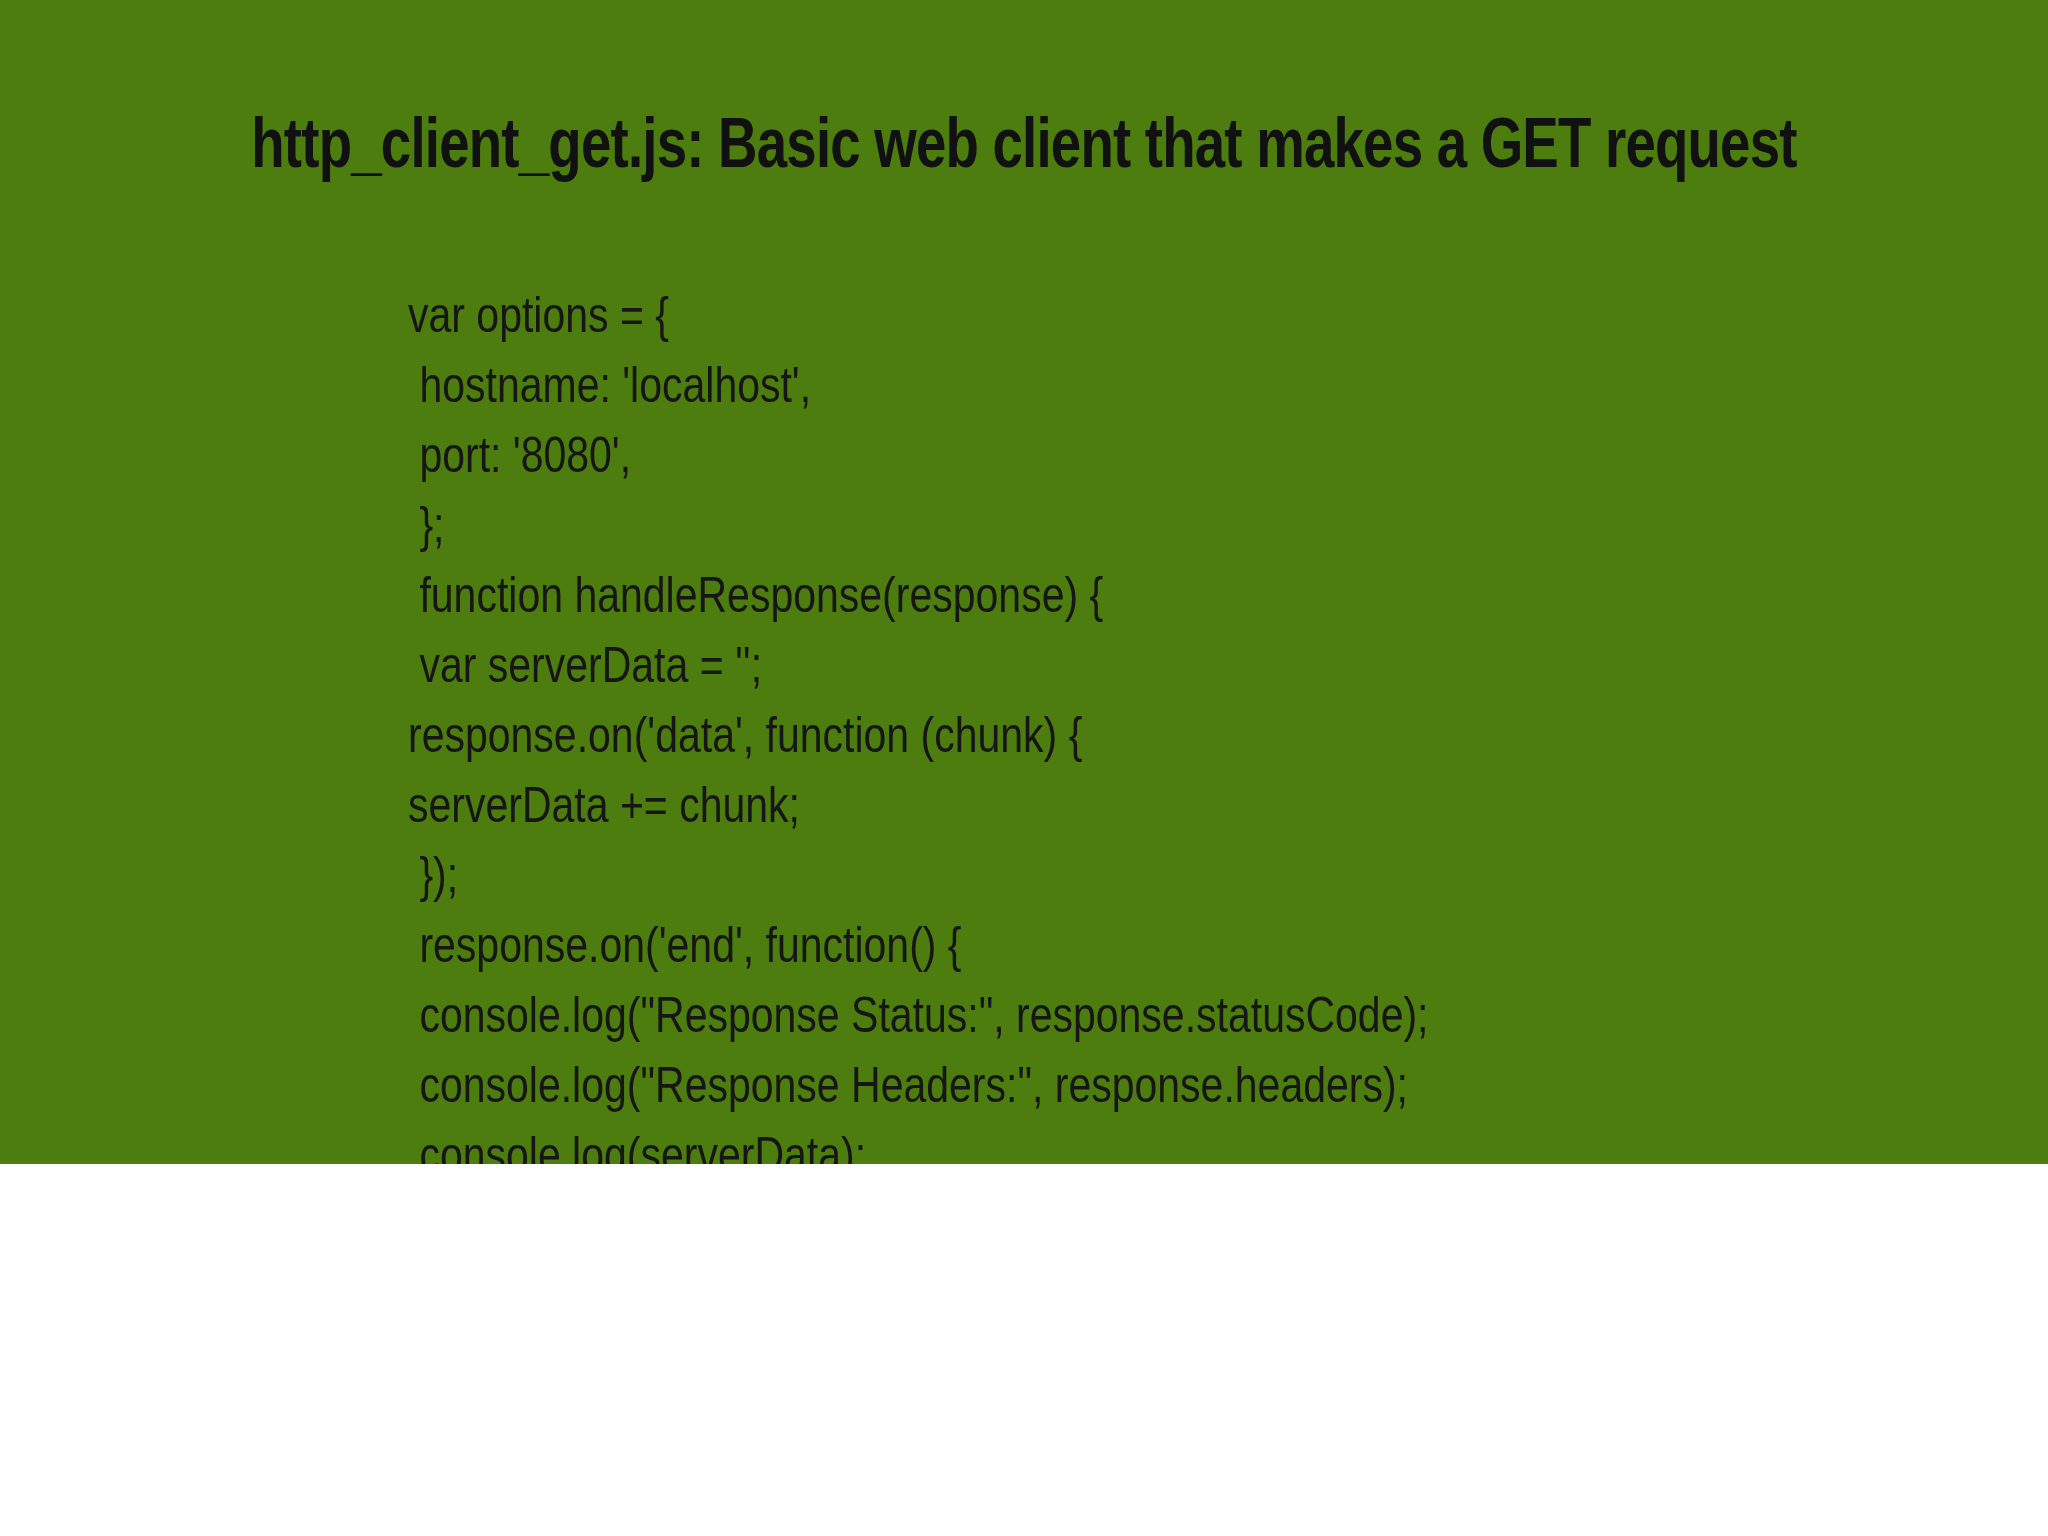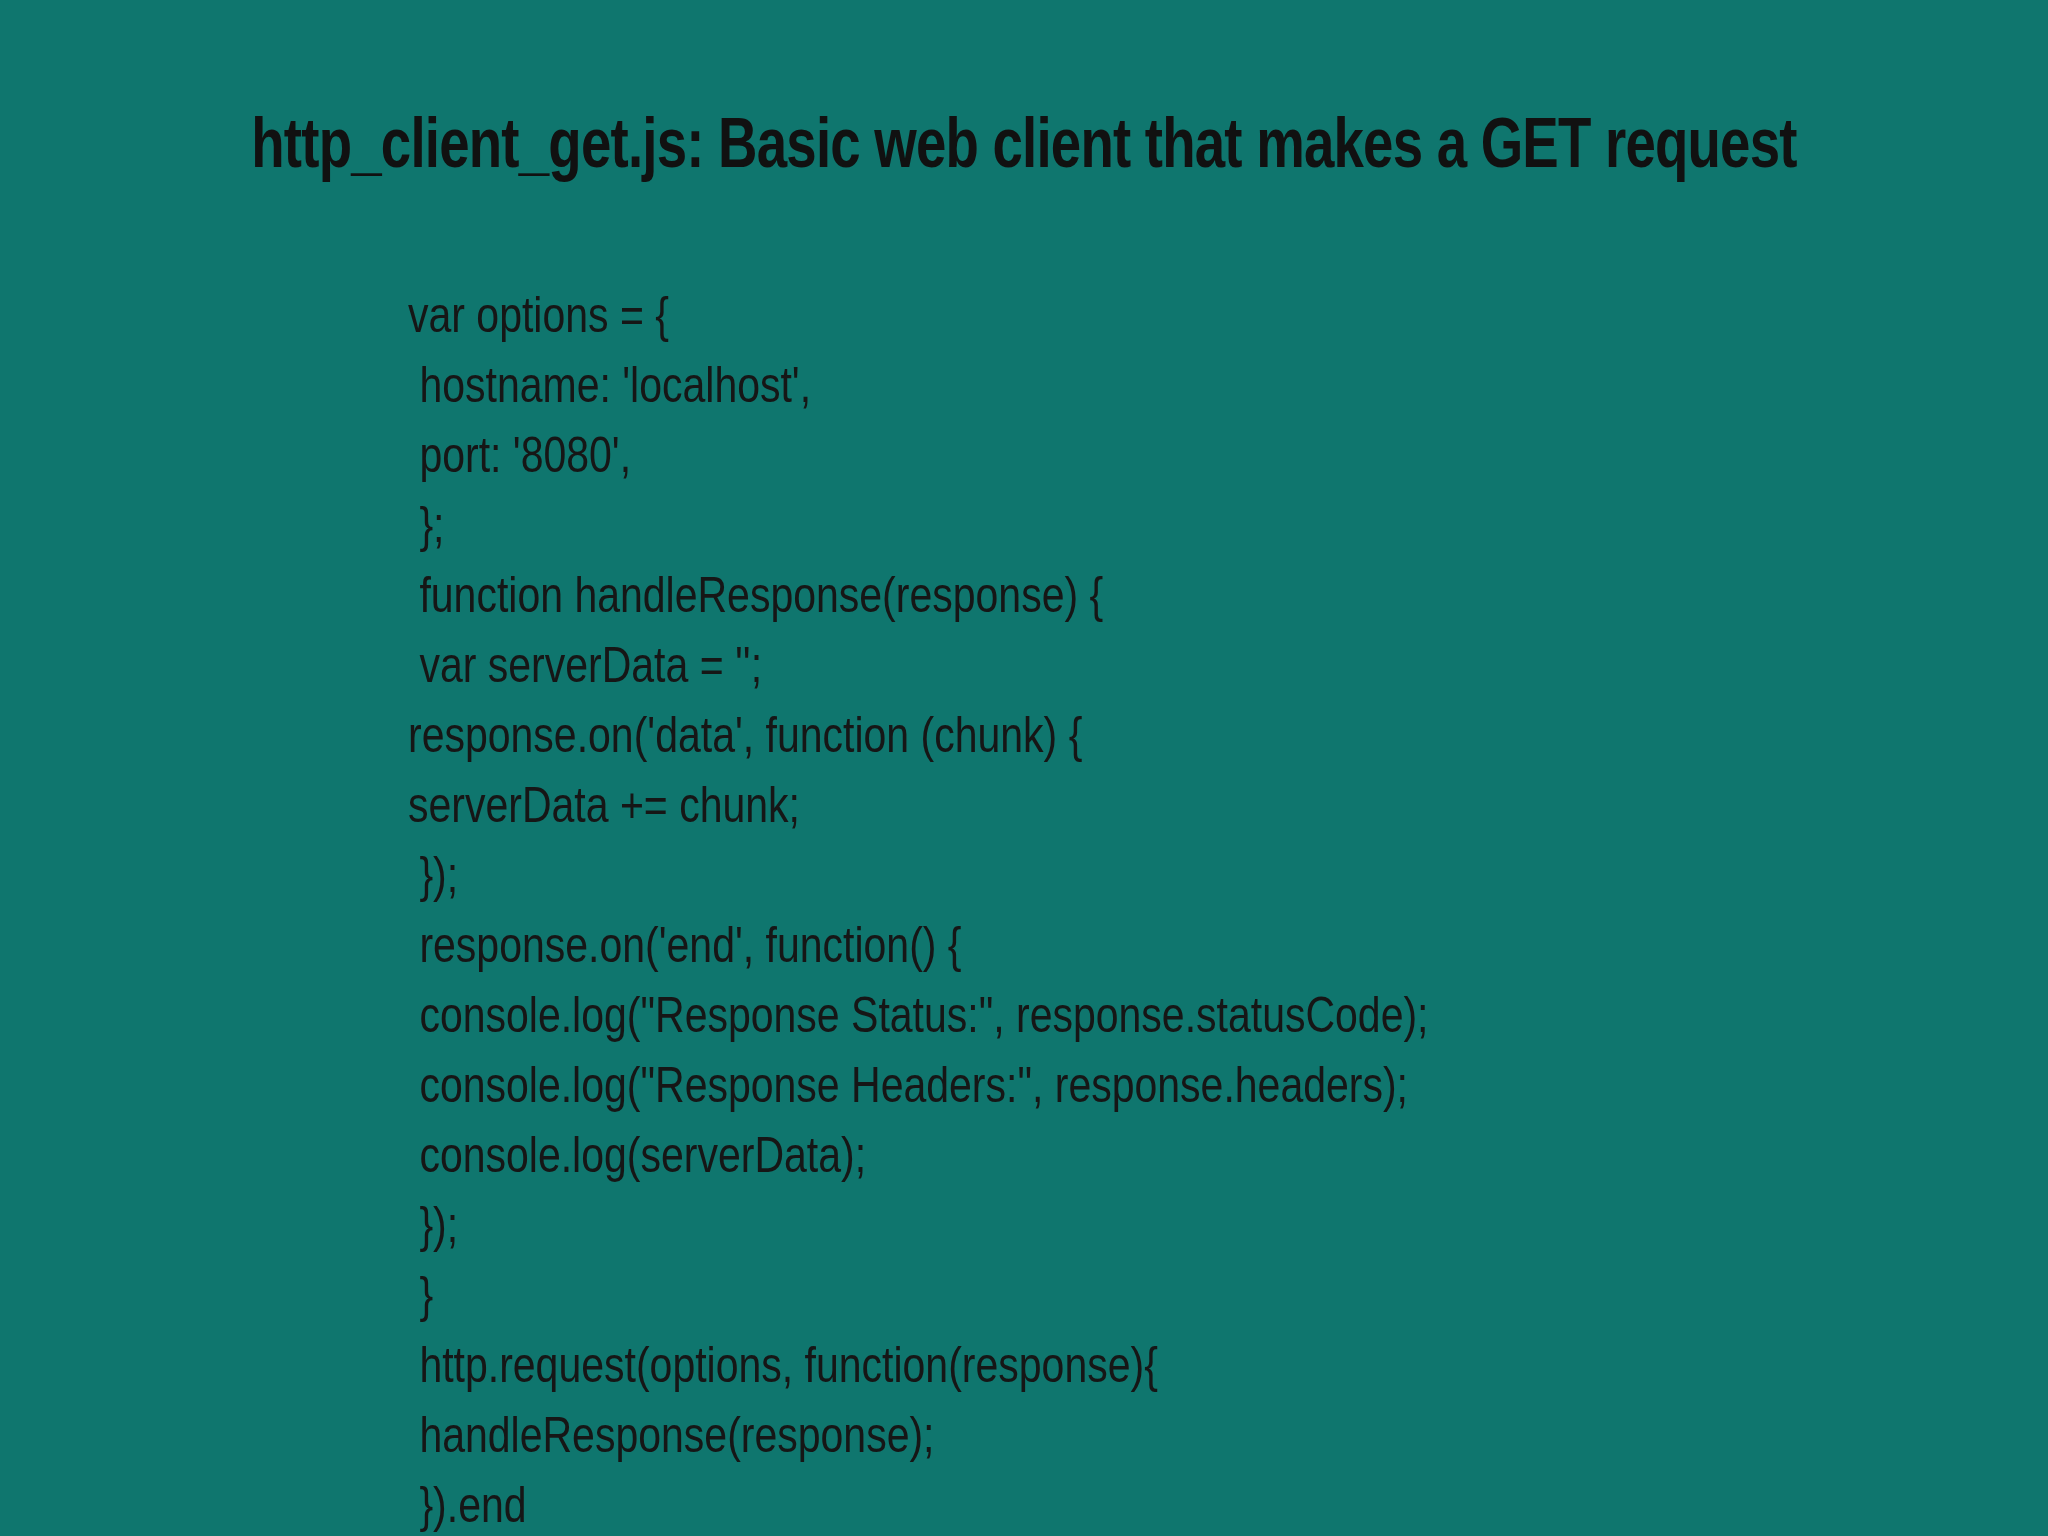--- a/index.html
+++ b/index.html
@@ -3,22 +3,22 @@
 <meta charset="utf-8">
 <style>
   html, body {
     margin: 0;
     padding: 0;
     background: #ffffff;
   }
   .slide {
     position: relative;
     width: 2048px;
-    height: 1536px;
-    background: #0f766e;
+    height: 1164px;
+    background: #4d7c0f;
     overflow: hidden;
     font-family: "Liberation Sans", sans-serif;
   }
   .slide-title {
     position: absolute;
     left: 0;
     right: 0;
     top: 96px;
     margin: 0;
     text-align: center;

